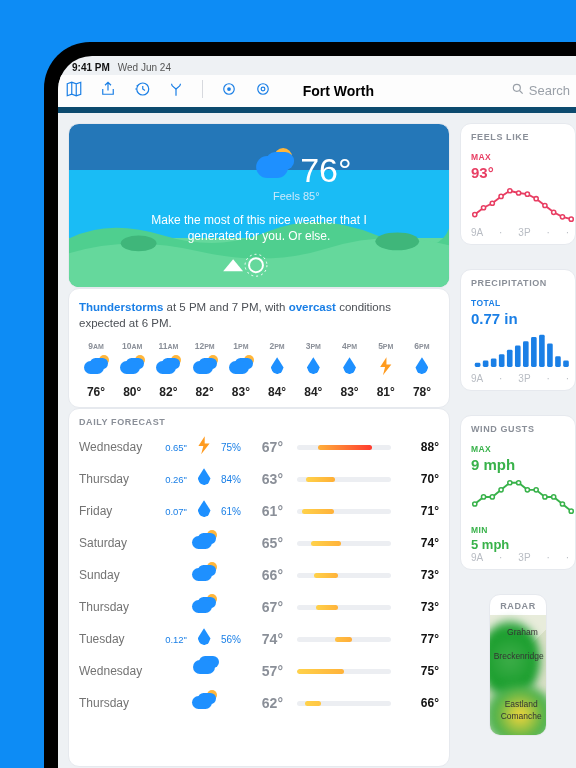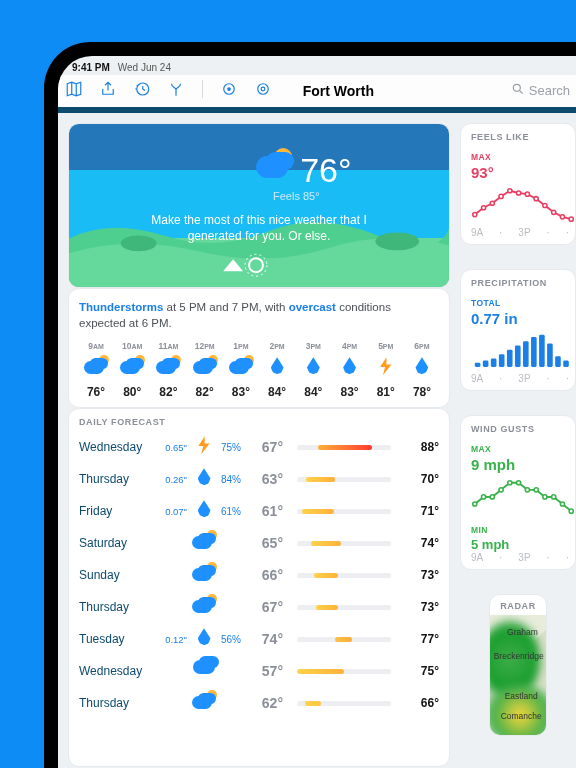--- a/index.html
+++ b/index.html
@@ -66,21 +66,21 @@
 .hourlyRow { display:flex; justify-content:space-between; align-items:flex-end; }
 .hcol { display:flex; flex-direction:column; align-items:center; gap:6px; width:34px; }
 .hlabel { font-size:8.5px; color:#8a8f98; font-weight:600; }
 .hlabel .ampm { font-size:7px; }
 .hico { width:24px; height:22px; position:relative; }
 .htemp { font-size:12px; font-weight:700; color:#222; }
 
 
 .dailyCard { flex:1; overflow:hidden; }
 .drow { display:flex; align-items:center; padding:5px 10px; font-size:12px; color:#333; gap:6px; height:32px; }
-.dday { width:68px; color:#0c4a6e; }
+.dday { width:68px; color:#737373; }
 .dprecip { width:34px; text-align:right; font-size:9.5px; color:#1a7fe6; }
 .dico { width:22px; display:flex; justify-content:center; }
 .dpct { width:28px; font-size:10px; color:#1a7fe6; text-align:left; }
 .dlo { width:28px; text-align:right; color:#8a8f98; font-weight:600; font-size:14px; }
 .bar { flex:1; height:5px; background:#eceef2; border-radius:3px; position:relative; margin:0 8px; overflow:hidden; }
 .bar .fill { position:absolute; height:100%; border-radius:3px; }
 .dhi { width:34px; font-weight:800; color:#111; text-align:right; font-size:12px; }
 
 
 .mini { padding:6px 0 6px 10px; }
@@ -523,21 +523,21 @@
             </div>
         </div>
 
         <div class="card radarCard">
           <div class="secTitle" style="padding:6px 10px 4px">RADAR</div>
           <div class="radarImg">
             <div class="blob" style="left:-10px;top:5px;width:60px;height:80px;background:radial-gradient(circle,#3fae4a,#169c2a 60%,transparent)"></div>
             <div class="blob" style="left:-5px;top:70px;width:70px;height:60px;background:radial-gradient(circle,#ffd83a,#3fae4a 60%,transparent)"></div>
             <div class="radarCity" style="right:8px;top:12px">Graham</div>
             <div class="radarCity" style="right:2px;top:36px">Breckenridge</div>
-            <div class="radarCity" style="right:8px;top:76px">Eastland</div>
+            <div class="radarCity" style="right:8px;top:84px">Eastland</div>
             <div class="radarCity" style="right:4px;top:96px">Comanche</div>
           </div>
         </div>
 
       </div>
     </div>
 
   </div>
 </div>
 

